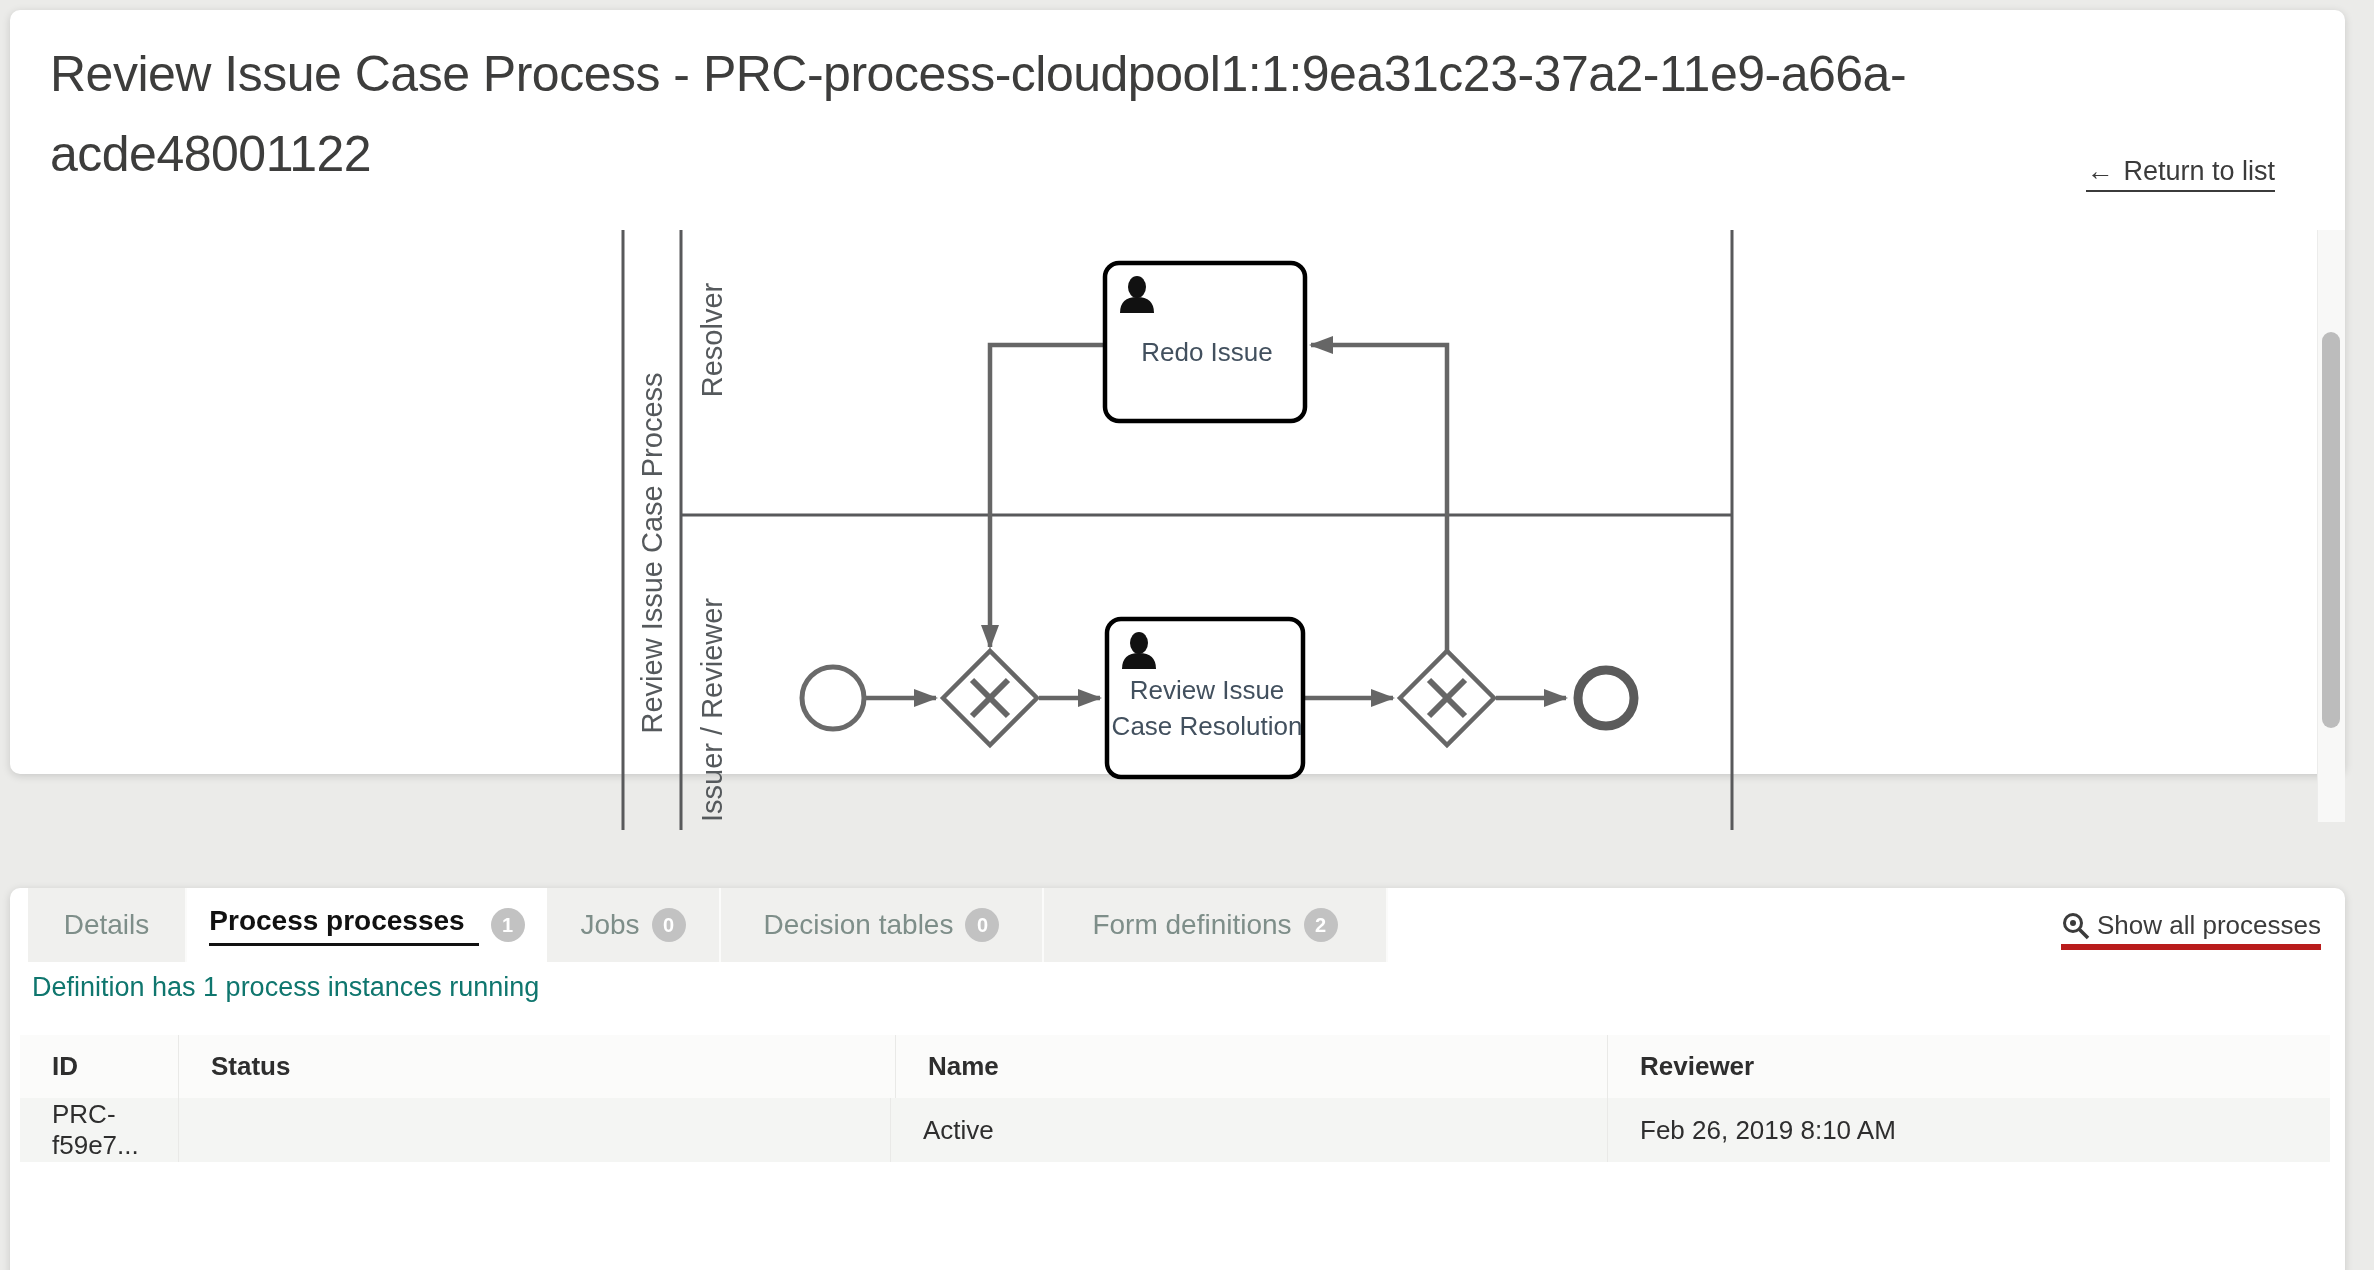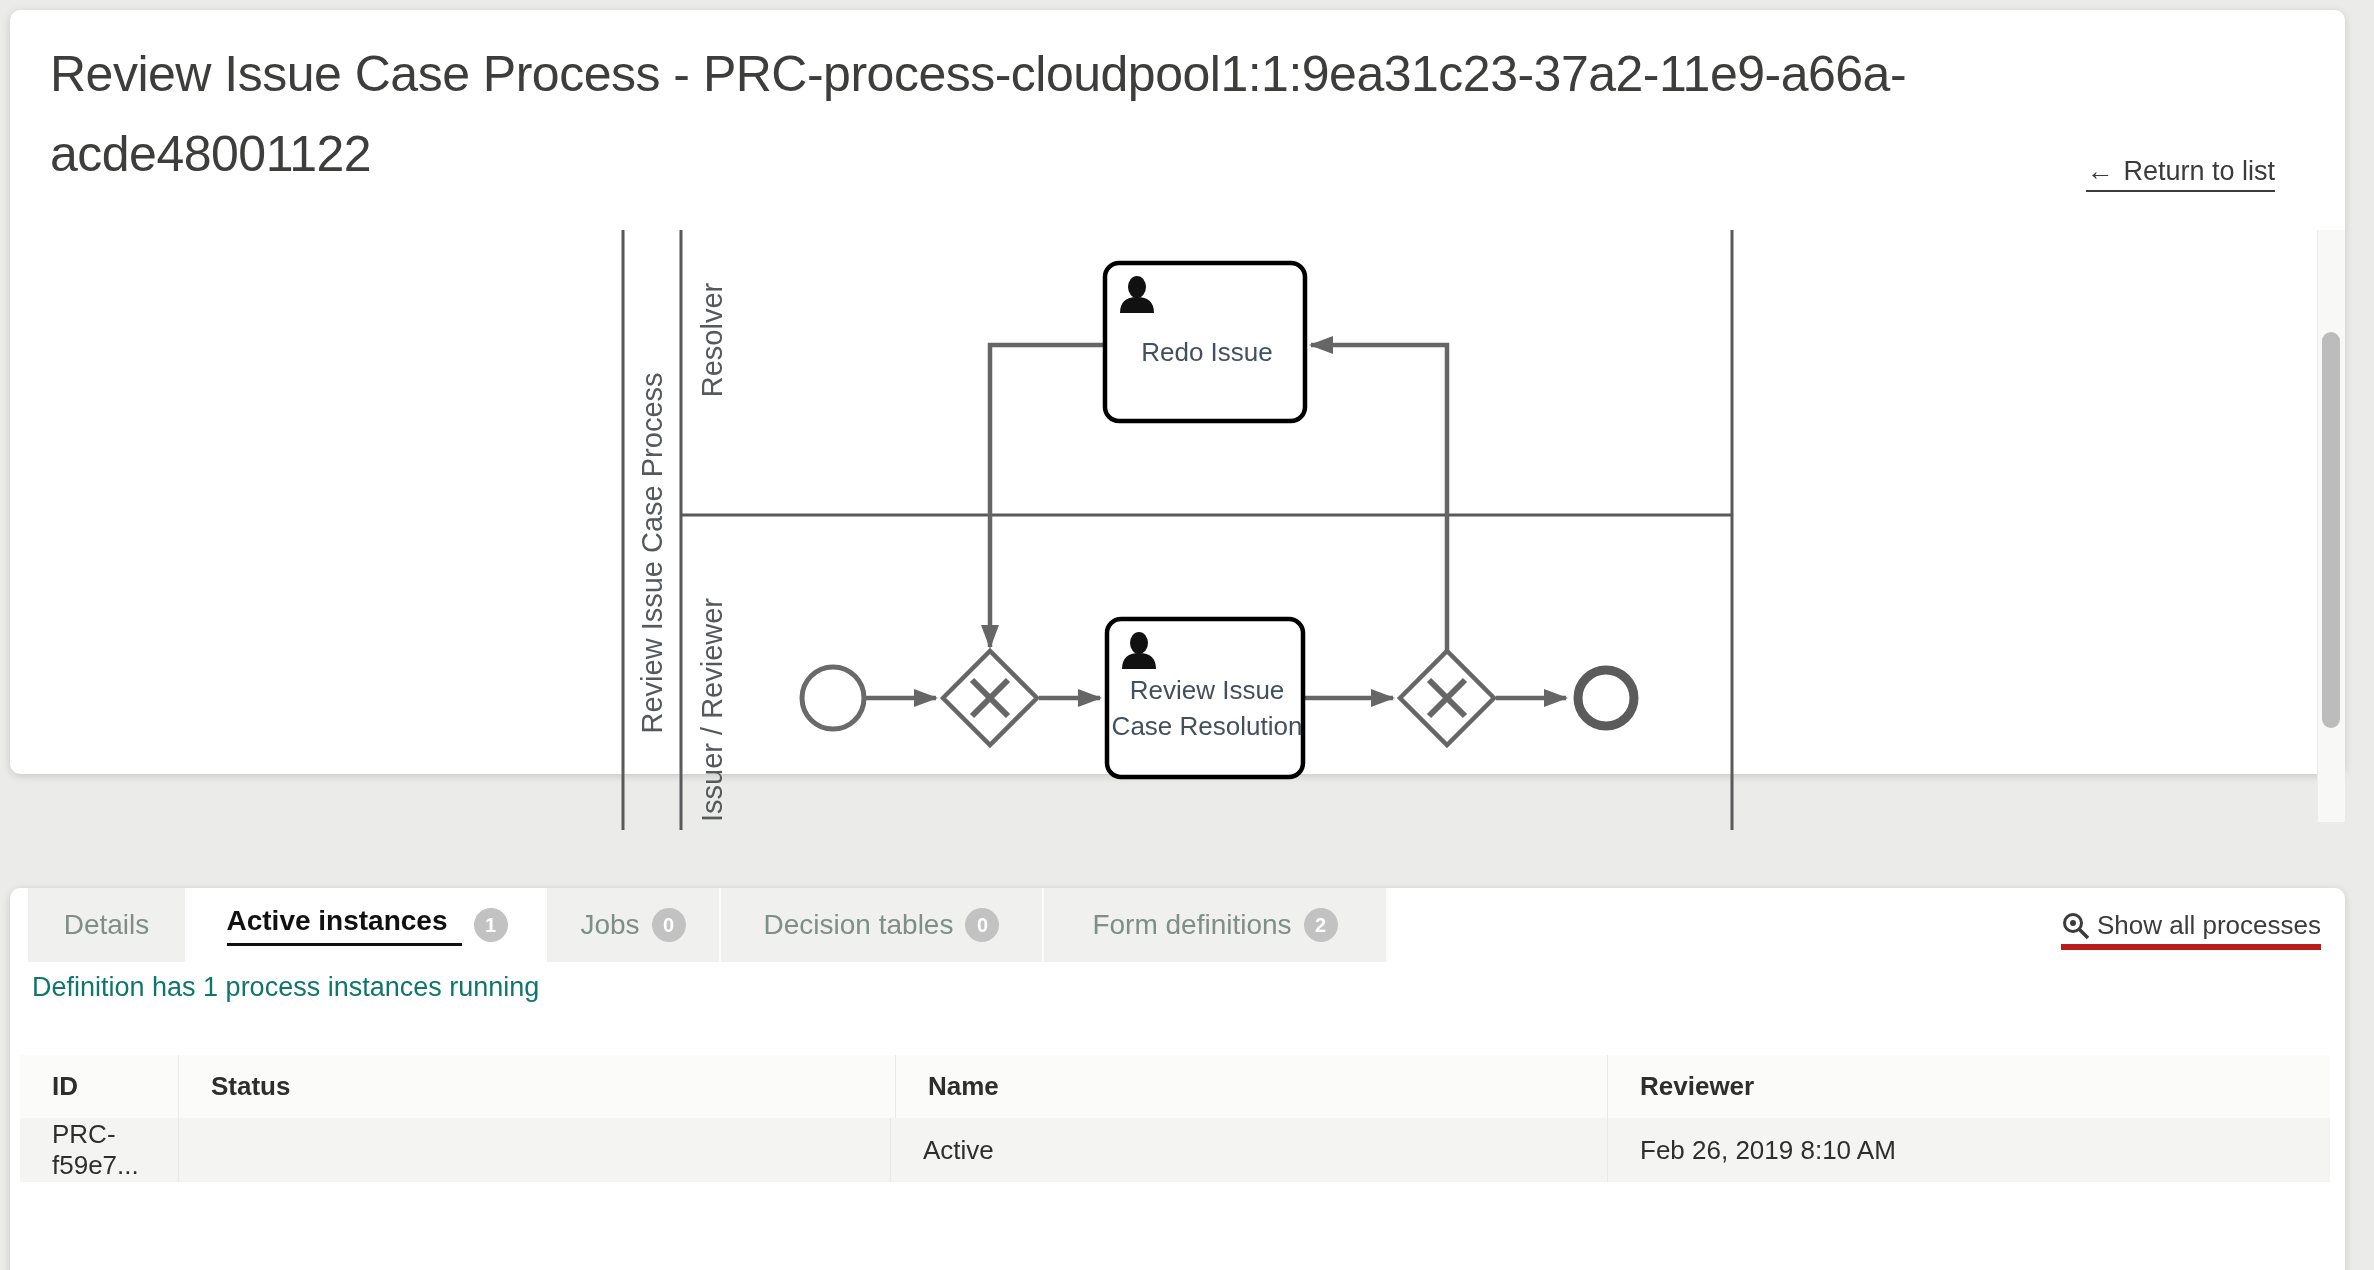--- a/index.html
+++ b/index.html
@@ -57,21 +57,21 @@
   }
   .show-all{
     position:absolute;top:22px;right:24px;
     font-size:26px;color:#3b3b3b;text-decoration:none;cursor:pointer;
     border-bottom:6px solid #b91c1c;padding-bottom:3px;
     display:inline-flex;align-items:center;gap:6px;white-space:nowrap;
   }
 
   
   .summary{position:absolute;left:22px;top:84px;margin:0;font-size:27px;color:#0f766e;}
-  .itable{position:absolute;left:10px;top:167px;width:2310px;font-size:26px;color:#2e2e2e;}
+  .itable{position:absolute;left:10px;top:147px;width:2310px;font-size:26px;color:#2e2e2e;}
   .thead{display:flex;height:63px;background:#fbfbfa;align-items:center;font-weight:700;}
   .trow{display:flex;height:64px;background:#f4f5f3;align-items:center;cursor:pointer;}
   .cell{box-sizing:border-box;padding-left:32px;height:100%;display:flex;align-items:center;}
   .cell+.cell{border-left:1px solid #e9e9e7;}
   .c-id{width:158px;}
   .c-name{width:712px;}
   .c-status{width:717px;}
   .c-created{width:723px;}
 </style>
 </head>
@@ -157,21 +157,21 @@
   </div>
 </section>
 
 <section class="card" id="card-bottom">
 
   <div class="tabbar">
     <div class="tab" style="width:159px">
       <span class="tab-label">Details</span>
     </div>
     <div class="tab active" style="width:360px">
-      <span class="tab-label">Active instances</span>
+      <span class="tab-label">Process processes</span>
       <span class="badge">1</span>
     </div>
     <div class="tab" style="width:174px">
       <span class="tab-label">Jobs</span>
       <span class="badge">0</span>
     </div>
     <div class="tab" style="width:323px">
       <span class="tab-label">Decision tables</span>
       <span class="badge">0</span>
     </div>

